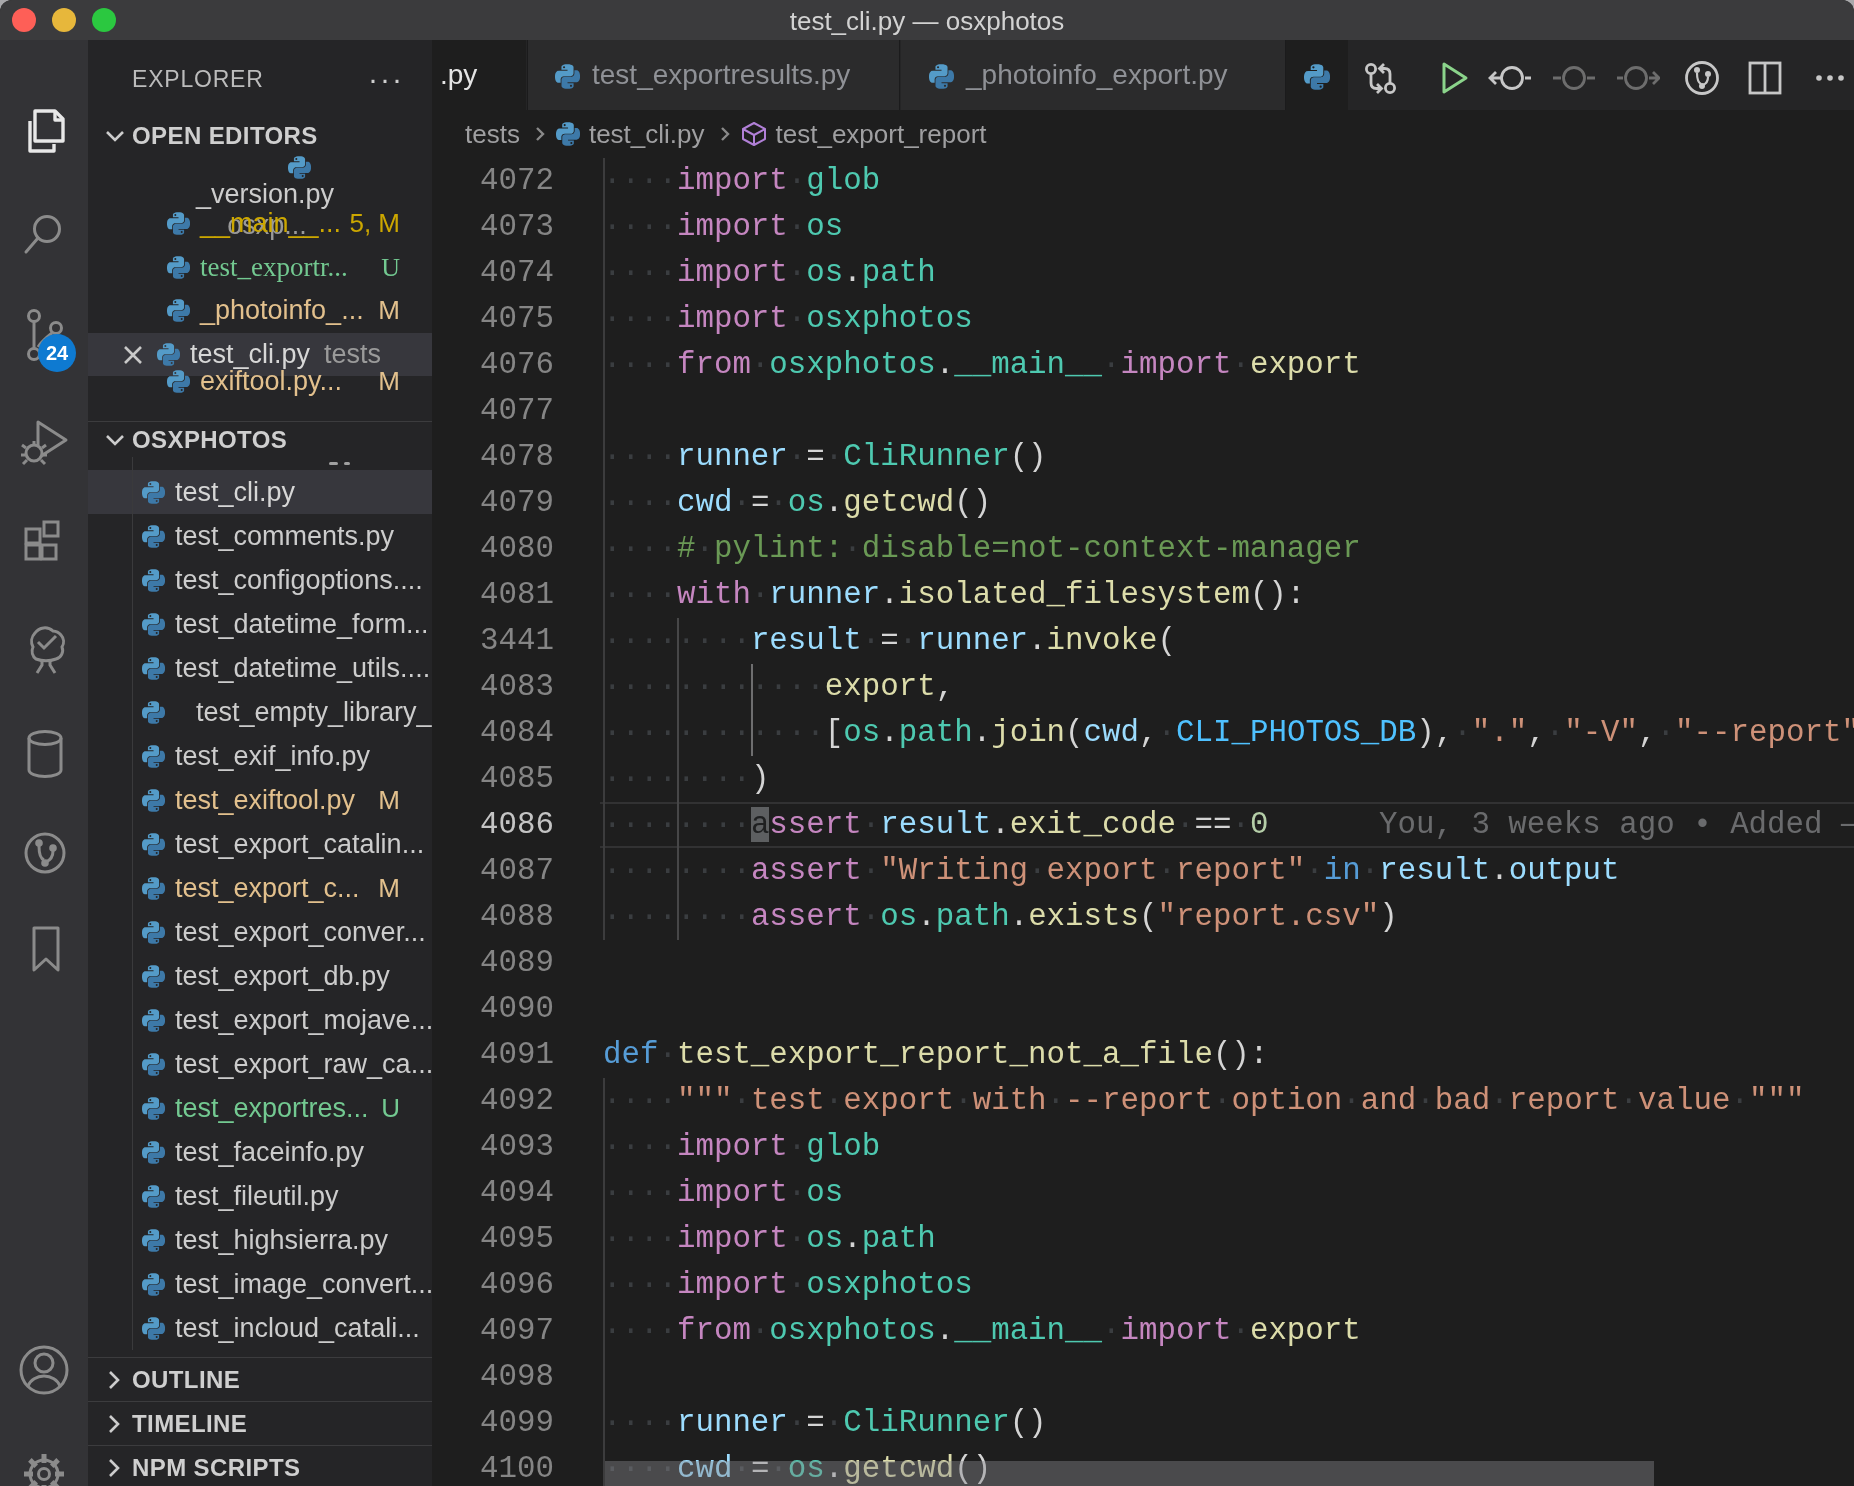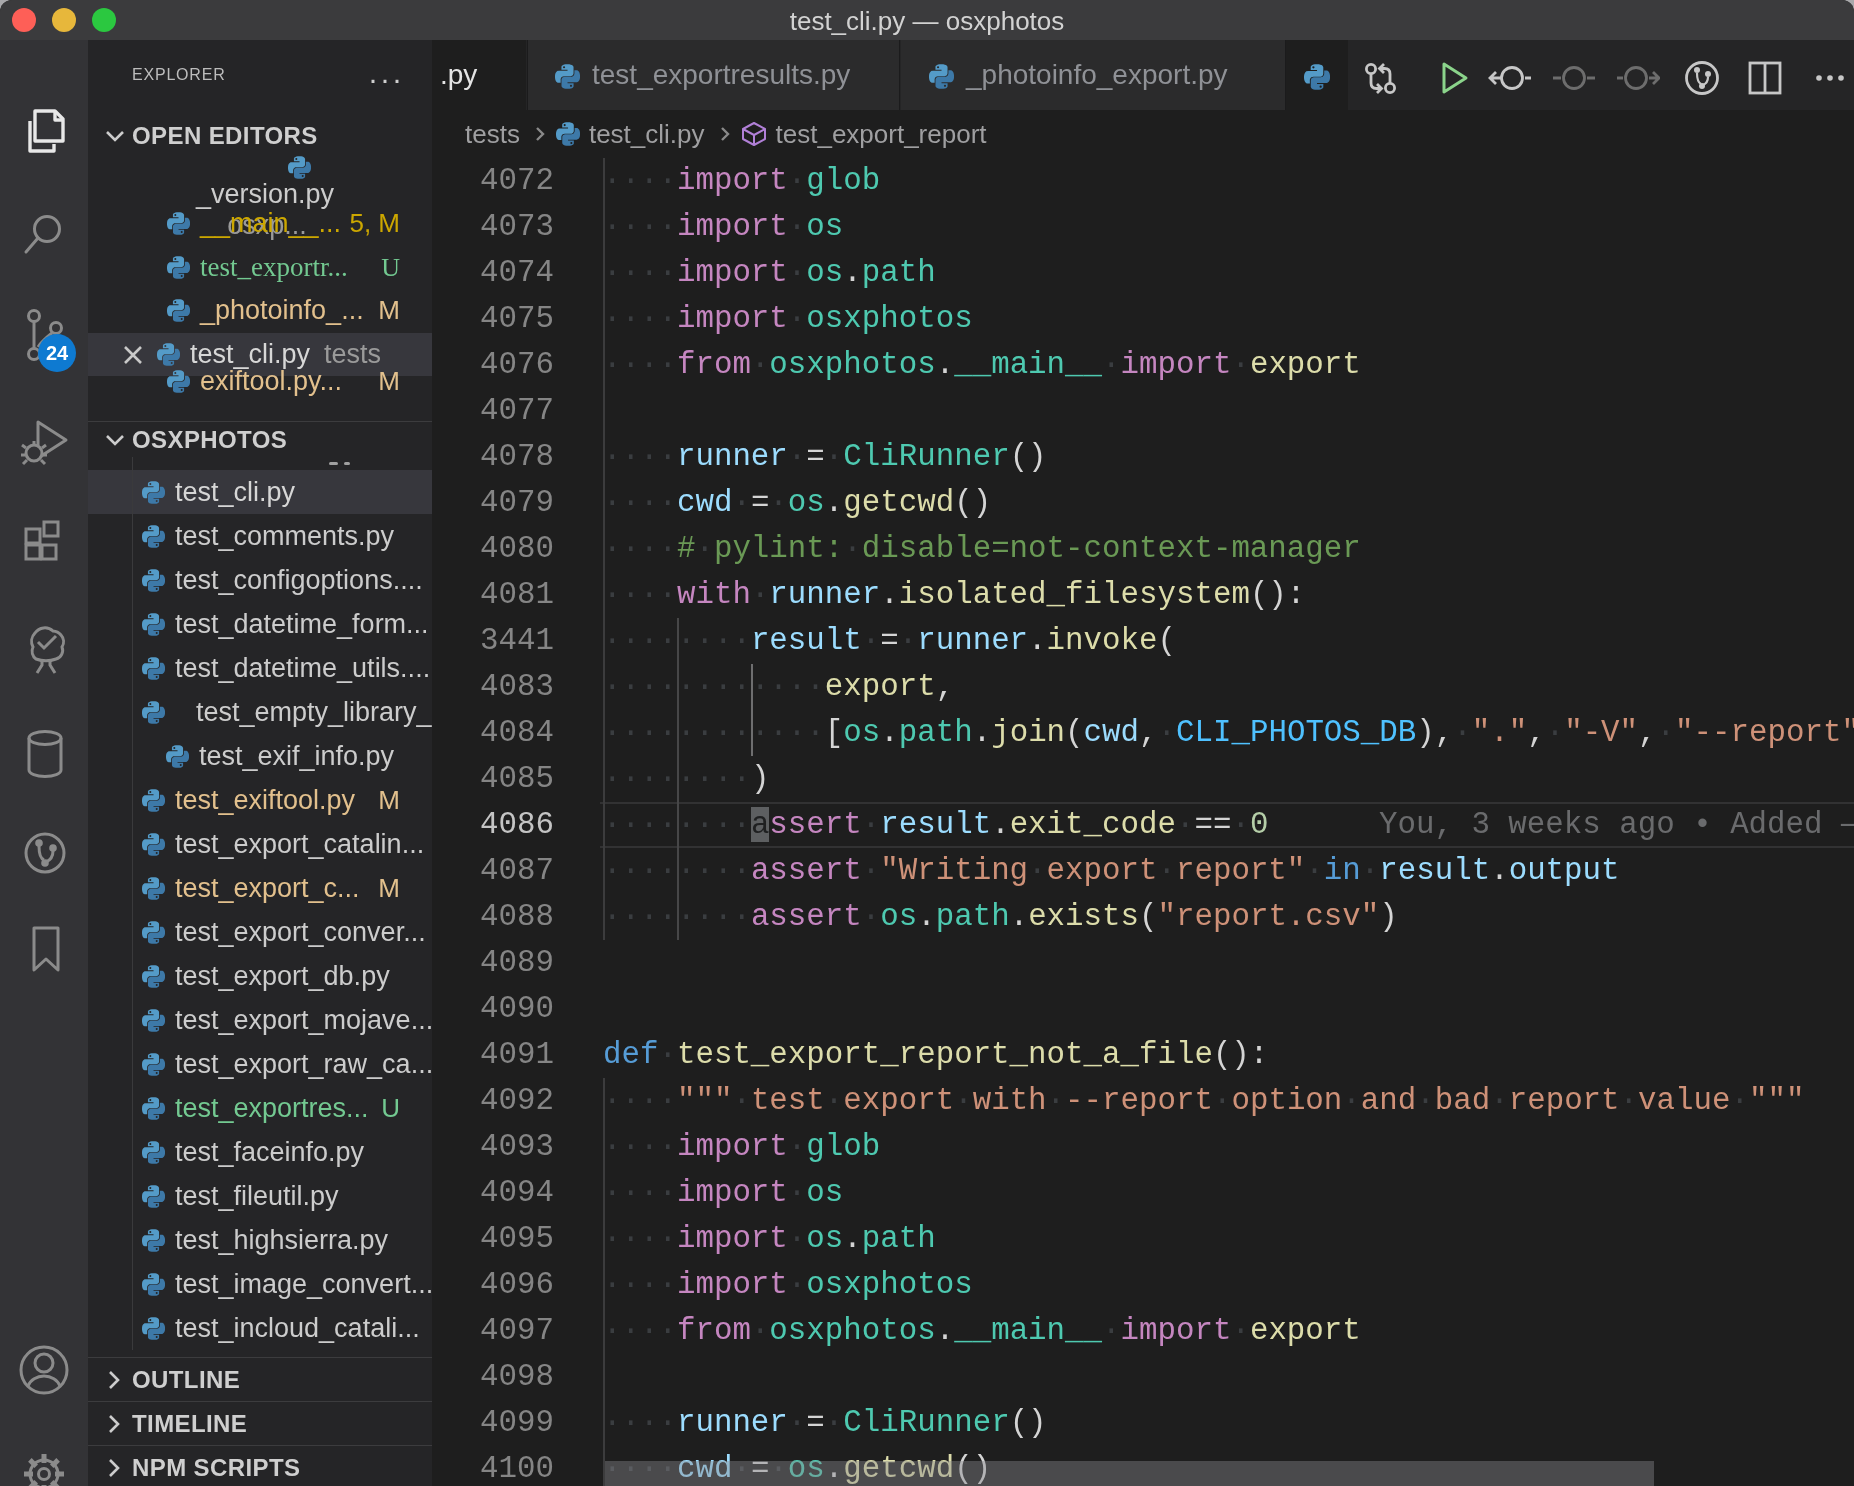--- a/index.html
+++ b/index.html
@@ -105,21 +105,21 @@
 <rect x="6" y="23.5" width="9" height="5"></rect>
           <rect x="37" y="23.5" width="9" height="5"></rect>
 <rect x="23.5" y="6" width="5" height="9" transform="rotate(45 26 26)"></rect>
 <rect x="23.5" y="37" width="5" height="9" transform="rotate(45 26 26)"></rect>
 <rect x="6" y="23.5" width="9" height="5" transform="rotate(45 26 26)"></rect>
 <rect x="37" y="23.5" width="9" height="5" transform="rotate(45 26 26)"></rect>
         </g>
       </svg>
 </div>
 <div class="abs" id="sbar"></div>
-<div class="abs" style="left:132px;top:66px;font-size:16px;color:#bcbcbc;letter-spacing:.8px">EXPLORER</div>
+<div class="abs" style="left:132px;top:66px;font-size:23px;color:#bcbcbc;letter-spacing:.8px">EXPLORER</div>
 <div class="abs" style="left:368px;top:62px;color:#cfcfcf;font-size:30px;letter-spacing:2px">···</div>
 <svg class="abs chev" style="top:126px" width="22" height="20" viewBox="0 0 22 20">
       <path d="M3 6 l8 8 8-8" fill="none" stroke="#cccccc" stroke-width="2.6"></path>
     </svg>
 <div class="hdr" style="top:122px">OPEN EDITORS</div>
 <div class="row" style="top:156px;height:43px;flex-direction:column;">
 <span style="margin-left:79px">
         <svg class="pyi" style="width:23px;height:23px" viewBox="0 0 110 110">
           <path fill="#549bc8" fill-rule="evenodd" d="M54.6 1C26.7 1 28.4 13.1 28.4 13.1l.03 12.5h26.7v3.8H17.8S-.1 27.4-.1 55.6c0 28.2 15.6 27.2 15.6 27.2h9.3V69.7s-.5-15.6 15.4-15.6h26.5s14.9.2 14.9-14.4V15.5S83.9 1 54.6 1zM39.8 9.4a4.8 4.8 0 1 1 0 9.6 4.8 4.8 0 0 1 0-9.6z"></path>
           <path fill="#3d79a8" fill-rule="evenodd" d="M55.6 109.2c27.9 0 26.2-12.1 26.2-12.1l-.03-12.5H55.1v-3.8h37.3s17.9 2 17.9-26.2c0-28.2-15.6-27.2-15.6-27.2h-9.3v13.1s.5 15.6-15.4 15.6H43.5s-14.9-.2-14.9 14.4v24.2s-1.7 14.5 27 14.5zM70.4 100.8a4.8 4.8 0 1 1 0-9.6 4.8 4.8 0 0 1 0 9.6z"></path>
@@ -237,21 +237,21 @@
 </div>
 <div class="row" style="left:0;top:233px;height:44px;gap:21px;">
         <span style="margin-left:54px">
           <svg class="pyi" style="width:23px;height:23px" viewBox="0 0 110 110">
             <path fill="#549bc8" fill-rule="evenodd" d="M54.6 1C26.7 1 28.4 13.1 28.4 13.1l.03 12.5h26.7v3.8H17.8S-.1 27.4-.1 55.6c0 28.2 15.6 27.2 15.6 27.2h9.3V69.7s-.5-15.6 15.4-15.6h26.5s14.9.2 14.9-14.4V15.5S83.9 1 54.6 1zM39.8 9.4a4.8 4.8 0 1 1 0 9.6 4.8 4.8 0 0 1 0-9.6z"></path>
             <path fill="#3d79a8" fill-rule="evenodd" d="M55.6 109.2c27.9 0 26.2-12.1 26.2-12.1l-.03-12.5H55.1v-3.8h37.3s17.9 2 17.9-26.2c0-28.2-15.6-27.2-15.6-27.2h-9.3v13.1s.5 15.6-15.4 15.6H43.5s-14.9-.2-14.9 14.4v24.2s-1.7 14.5 27 14.5zM70.4 100.8a4.8 4.8 0 1 1 0-9.6 4.8 4.8 0 0 1 0 9.6z"></path>
           </svg>
         </span>
         <span class="nm" style="color:#cccccc">test_empty_library_...</span>
 </div>
-<div class="row" style="left:0;top:277px;height:44px;padding-left:24px;">
+<div class="row" style="left:0;top:277px;height:44px;">
         <span style="margin-left:54px">
           <svg class="pyi" style="width:23px;height:23px" viewBox="0 0 110 110">
             <path fill="#549bc8" fill-rule="evenodd" d="M54.6 1C26.7 1 28.4 13.1 28.4 13.1l.03 12.5h26.7v3.8H17.8S-.1 27.4-.1 55.6c0 28.2 15.6 27.2 15.6 27.2h9.3V69.7s-.5-15.6 15.4-15.6h26.5s14.9.2 14.9-14.4V15.5S83.9 1 54.6 1zM39.8 9.4a4.8 4.8 0 1 1 0 9.6 4.8 4.8 0 0 1 0-9.6z"></path>
             <path fill="#3d79a8" fill-rule="evenodd" d="M55.6 109.2c27.9 0 26.2-12.1 26.2-12.1l-.03-12.5H55.1v-3.8h37.3s17.9 2 17.9-26.2c0-28.2-15.6-27.2-15.6-27.2h-9.3v13.1s.5 15.6-15.4 15.6H43.5s-14.9-.2-14.9 14.4v24.2s-1.7 14.5 27 14.5zM70.4 100.8a4.8 4.8 0 1 1 0-9.6 4.8 4.8 0 0 1 0 9.6z"></path>
           </svg>
         </span>
         <span class="nm" style="color:#cccccc">test_exif_info.py</span>
 </div>
 <div class="row" style="left:0;top:321px;height:44px;">
         <span style="margin-left:54px">

